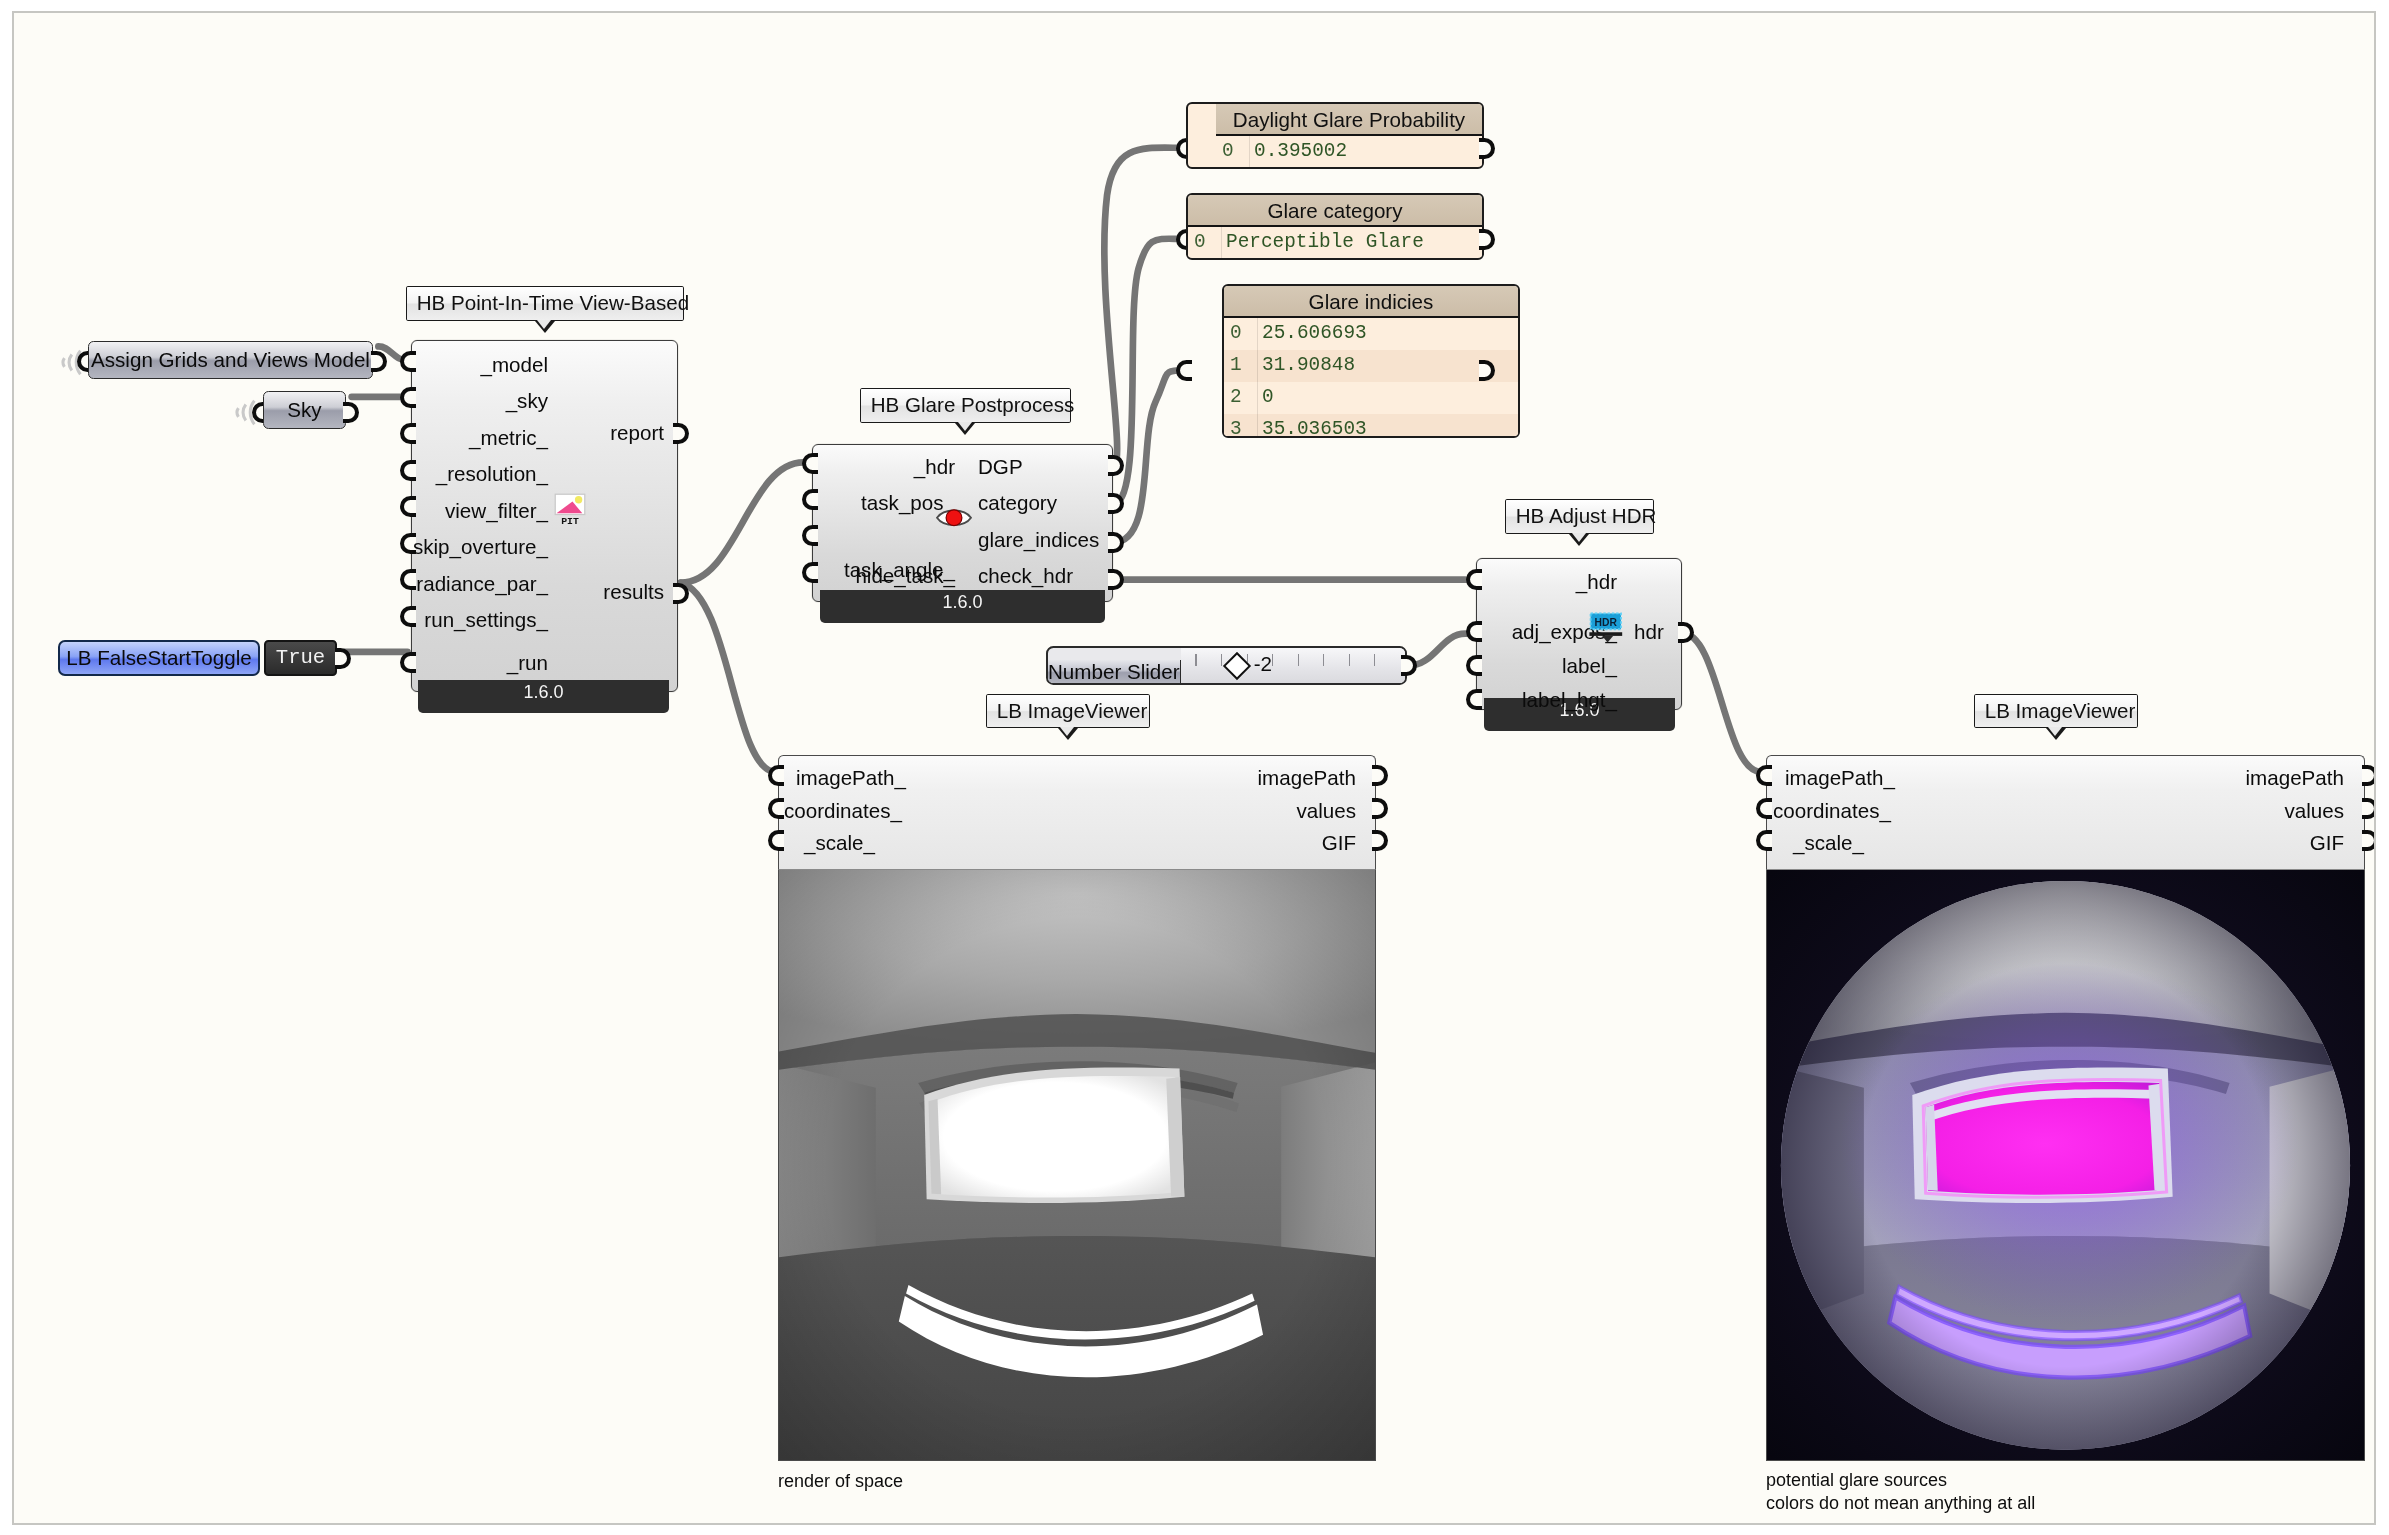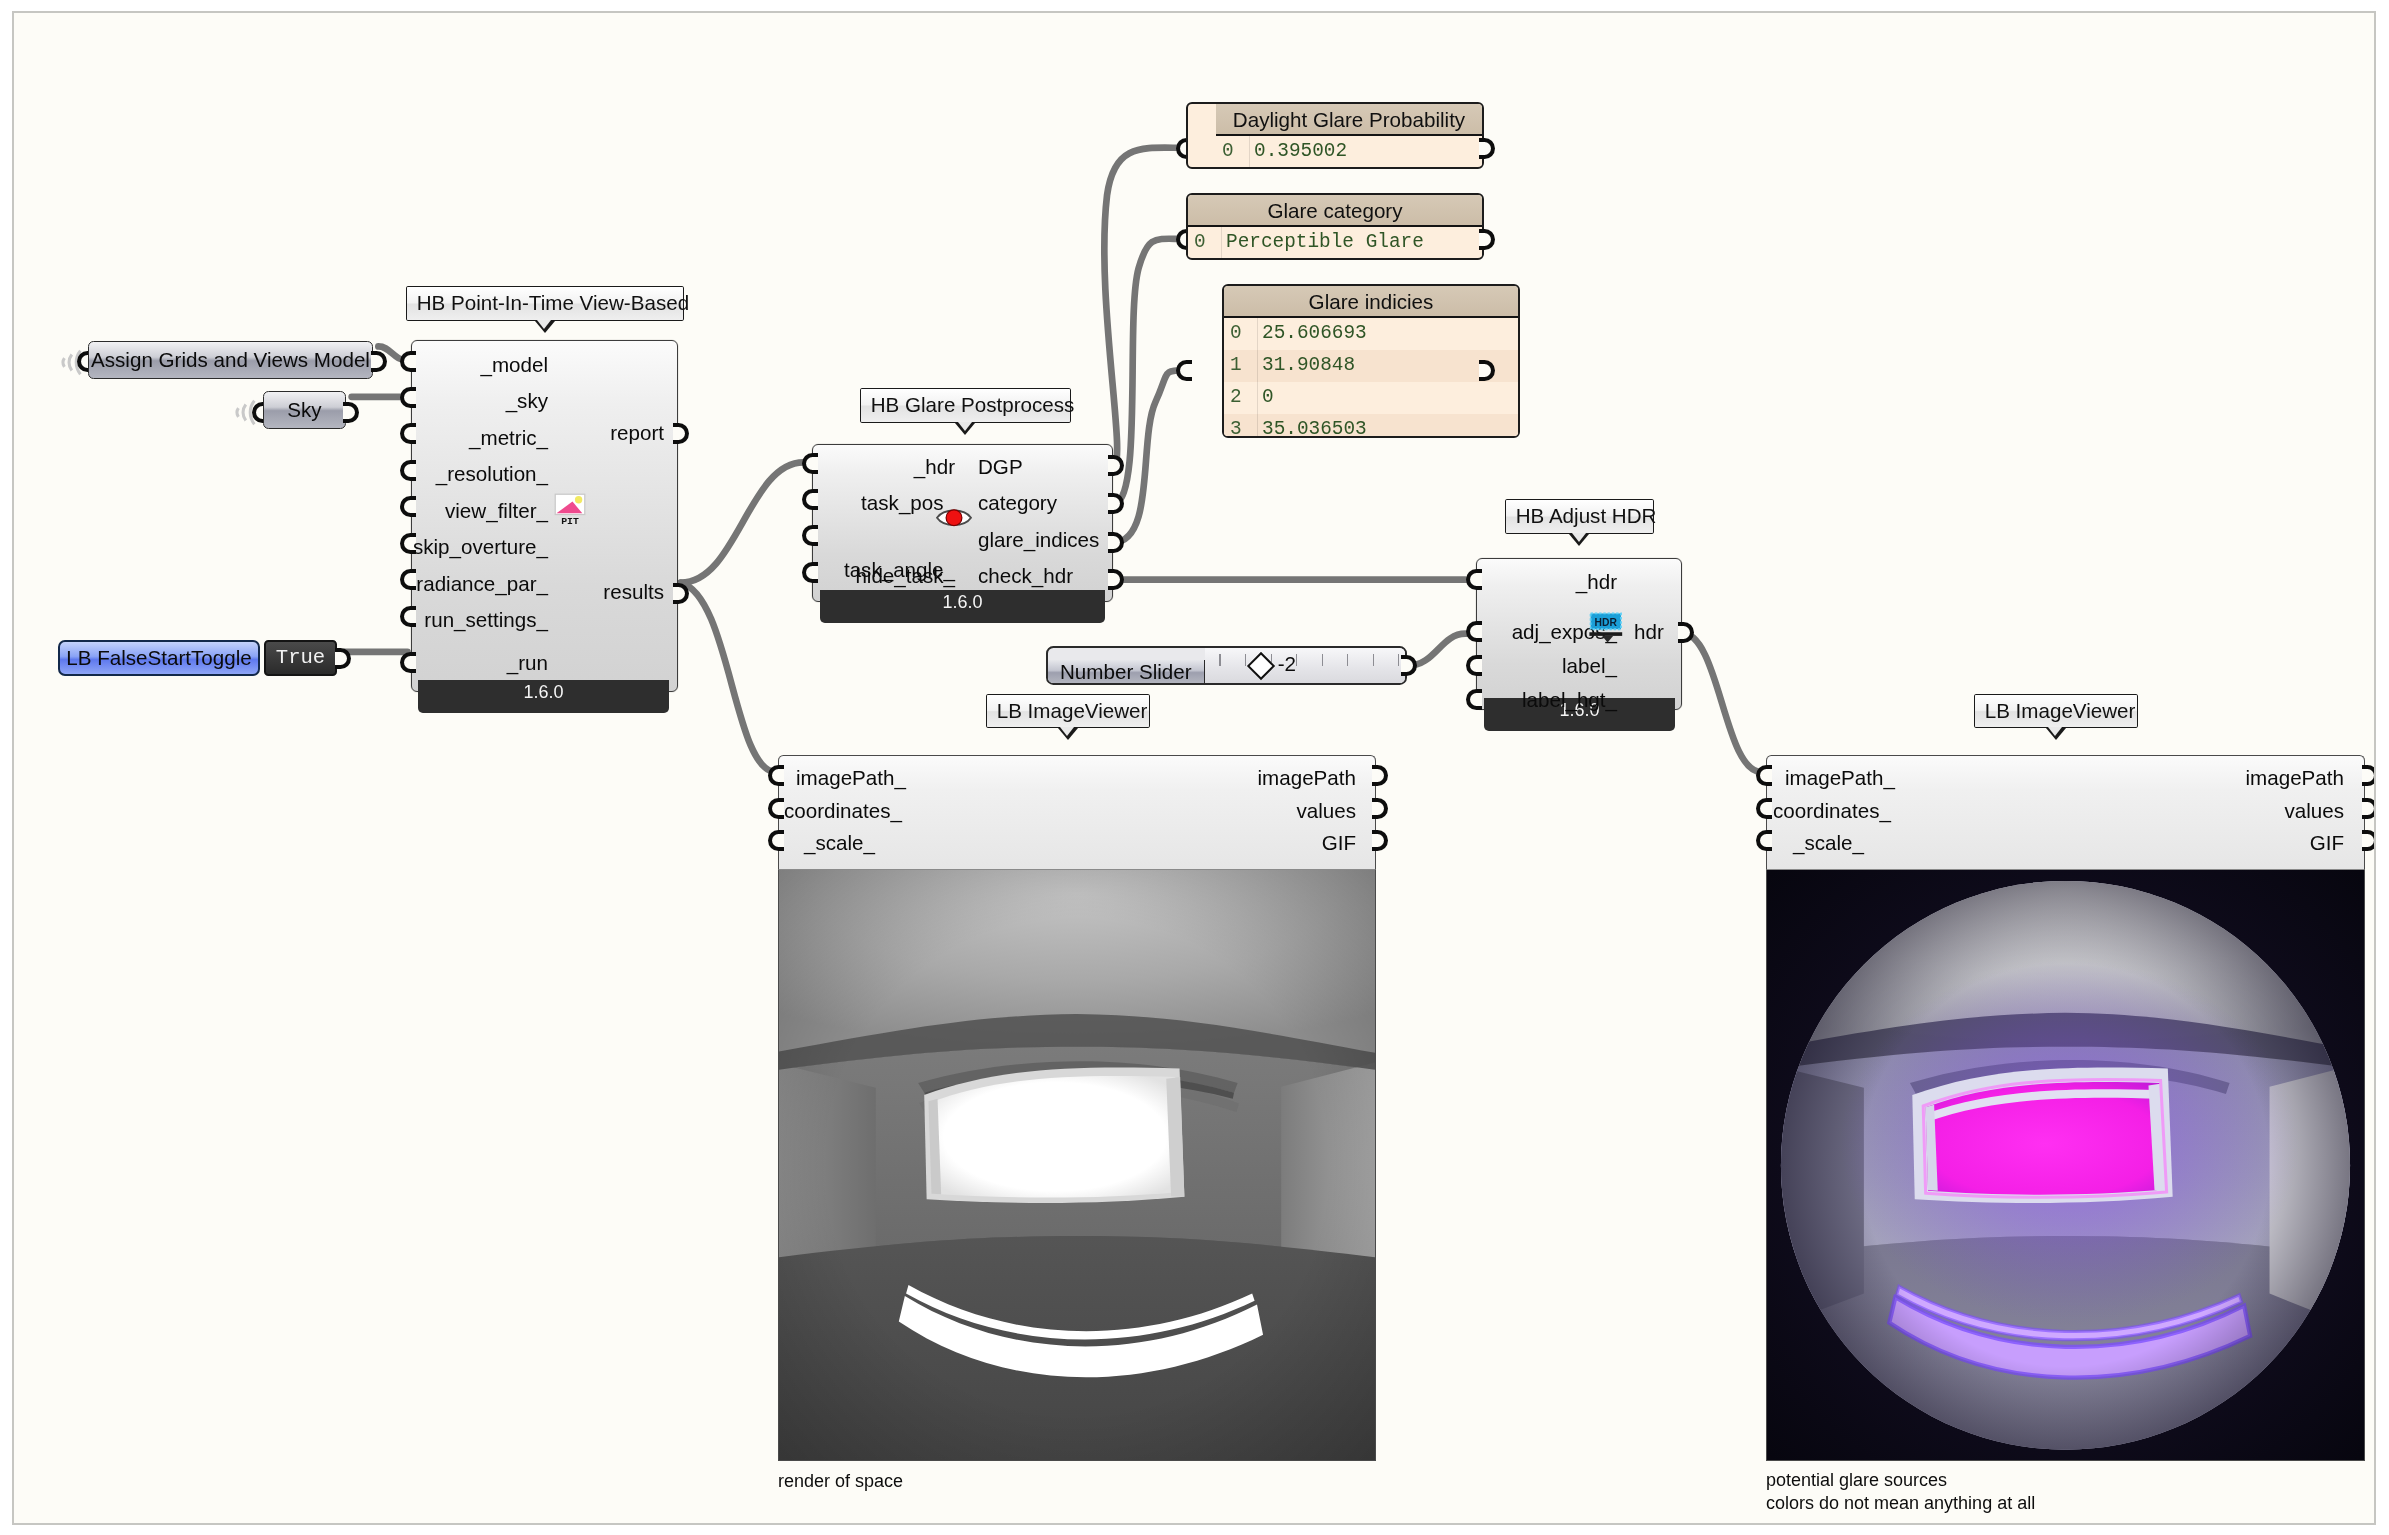--- a/index.html
+++ b/index.html
@@ -103,21 +103,21 @@
 
   
   .slider{
     position:absolute;box-sizing:border-box;display:flex;
     border:2.4px solid #2a2a2a;border-radius:7.3px;overflow:hidden;background:#e9e9ec;
   }
   .slider .sname{
     background:linear-gradient(to bottom,#e6e7eb 0%,#c3c5d0 45%,#9d9fae 55%,#b3b5bf 100%);
     border-right:1.8px solid #2a2a2a;
     font-size:20.6px;color:#0b0b0b;display:flex;align-items:center;justify-content:center;
-    padding:0 12px;white-space:nowrap;margin-top:12px;
+    padding:0 0;white-space:nowrap;margin-top:12px;
   }
   .slider .strack{
     position:relative;flex:1;
     background:linear-gradient(to bottom,#f7f7f9 0%,#e4e4e8 60%,#dadade 100%);
   }
   .tick{position:absolute;width:1.8px;background:#8d8d93;}
   .diamond{position:absolute;width:16px;height:16px;background:#fff;border:2.4px solid #121212;transform:rotate(45deg);}
   .sval{position:absolute;font-size:20.6px;color:#0b0b0b;white-space:nowrap;}
 
   

